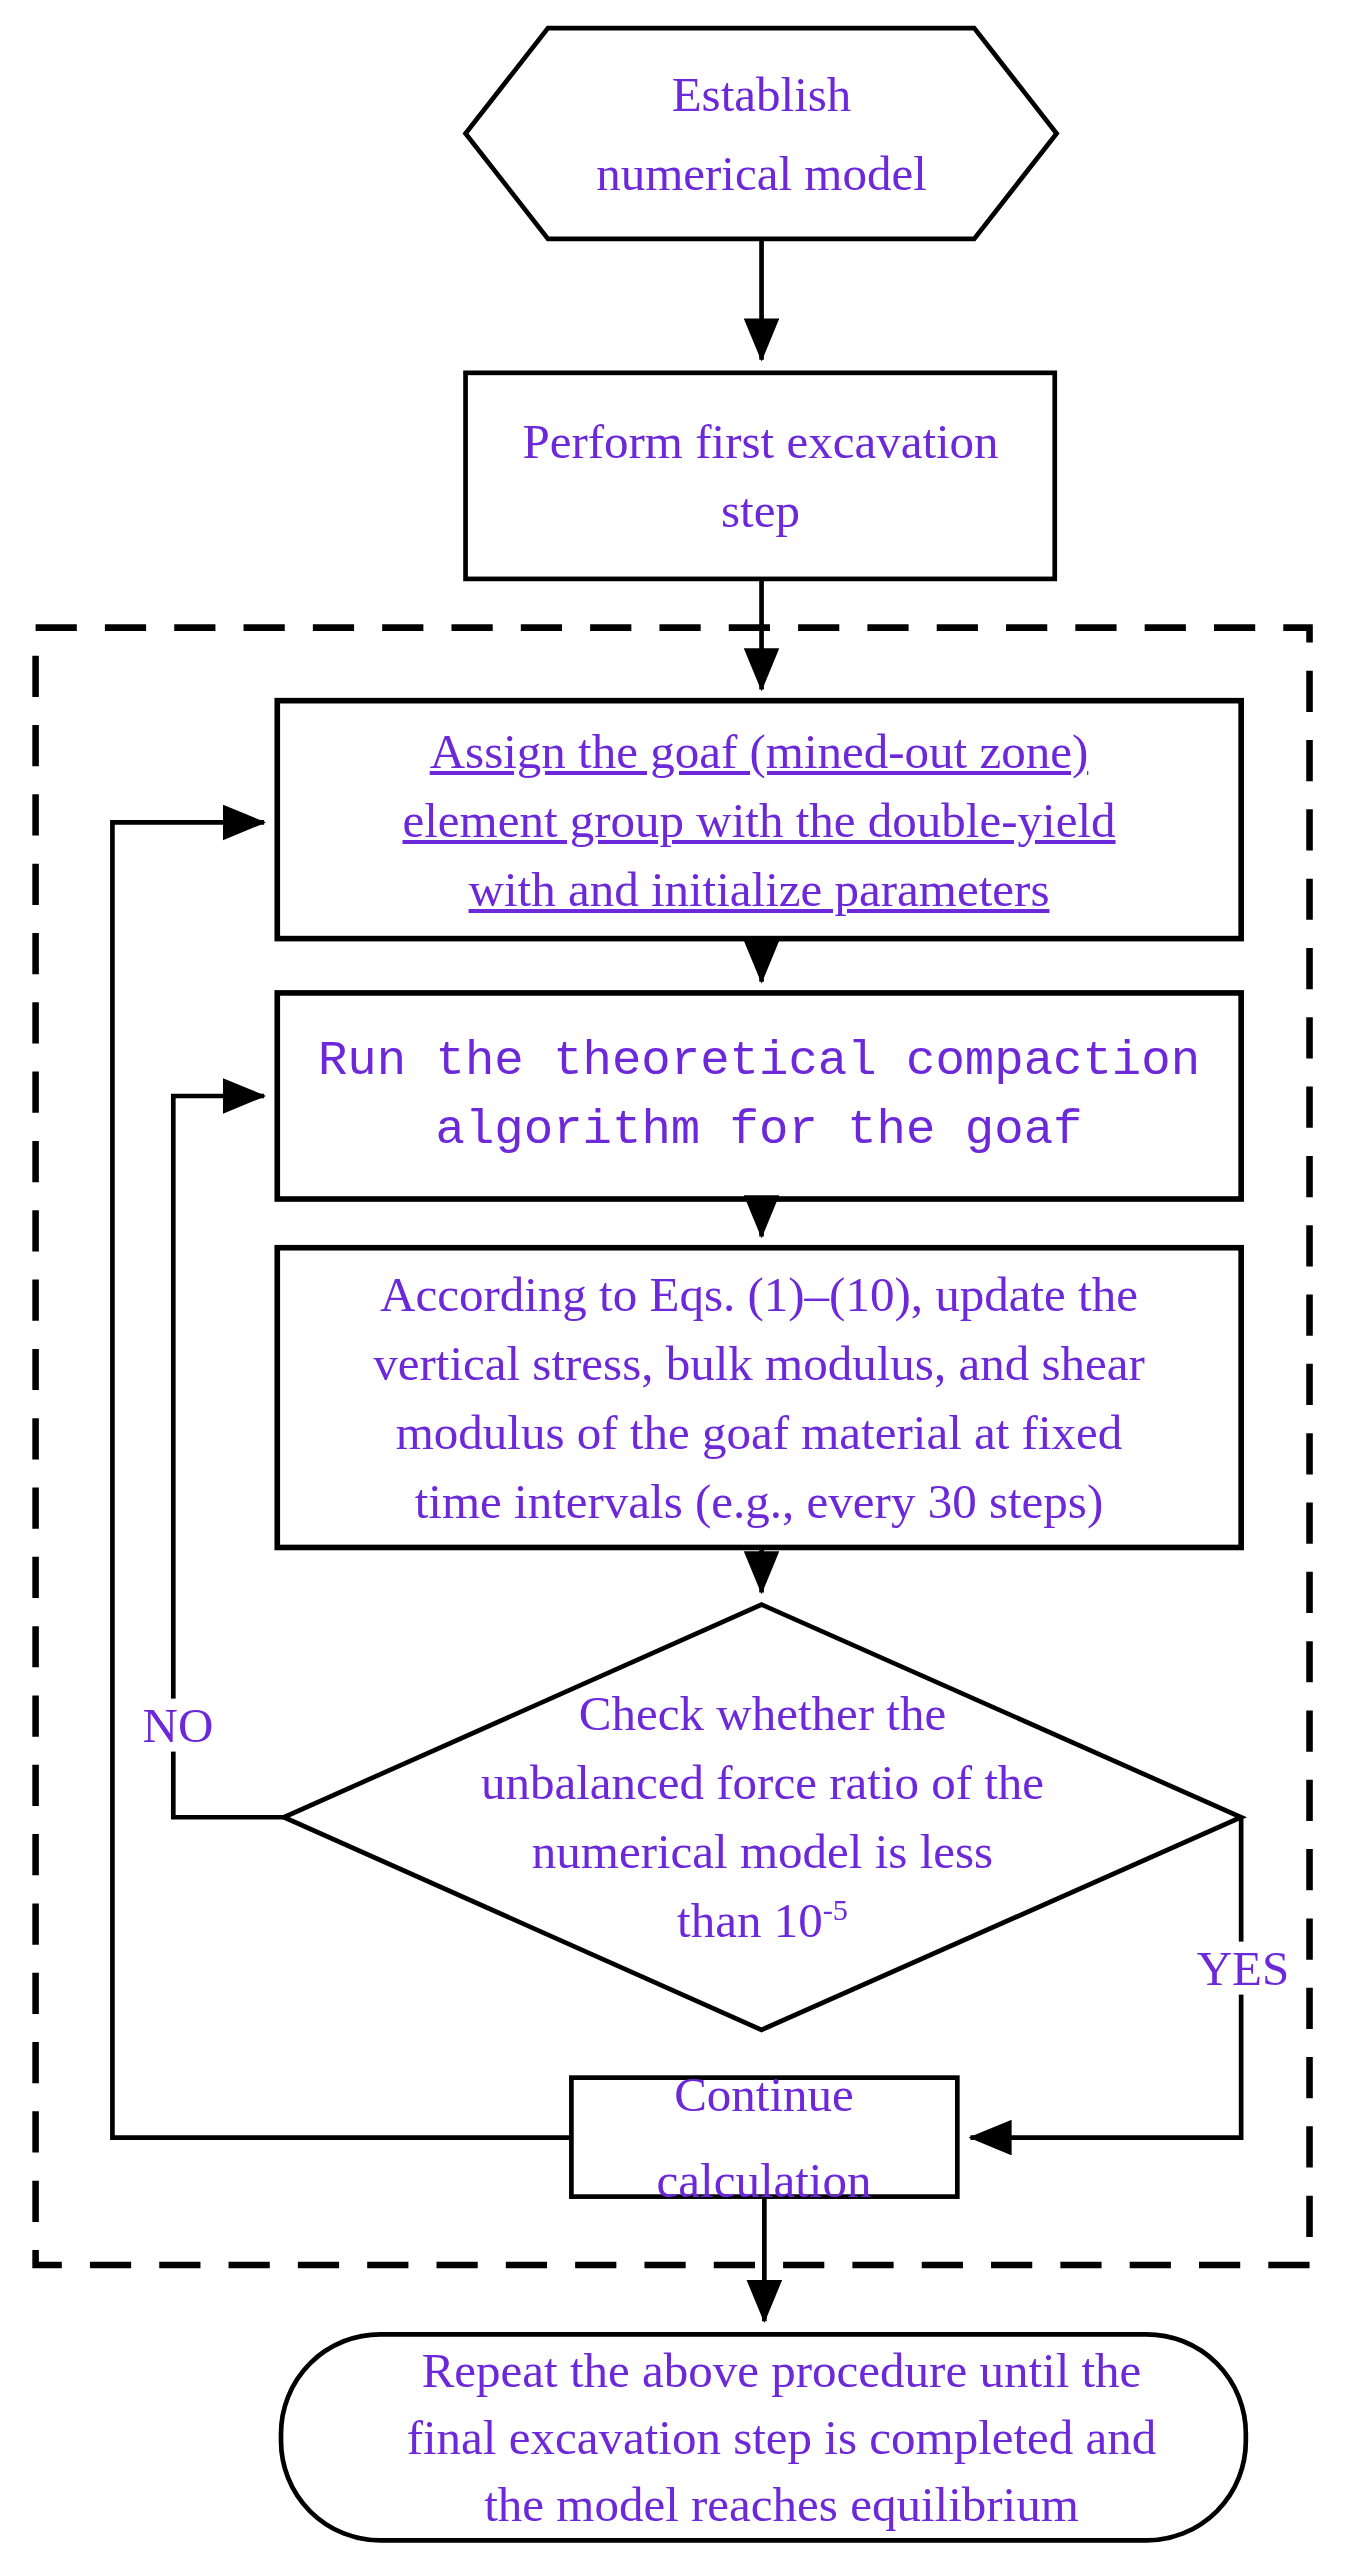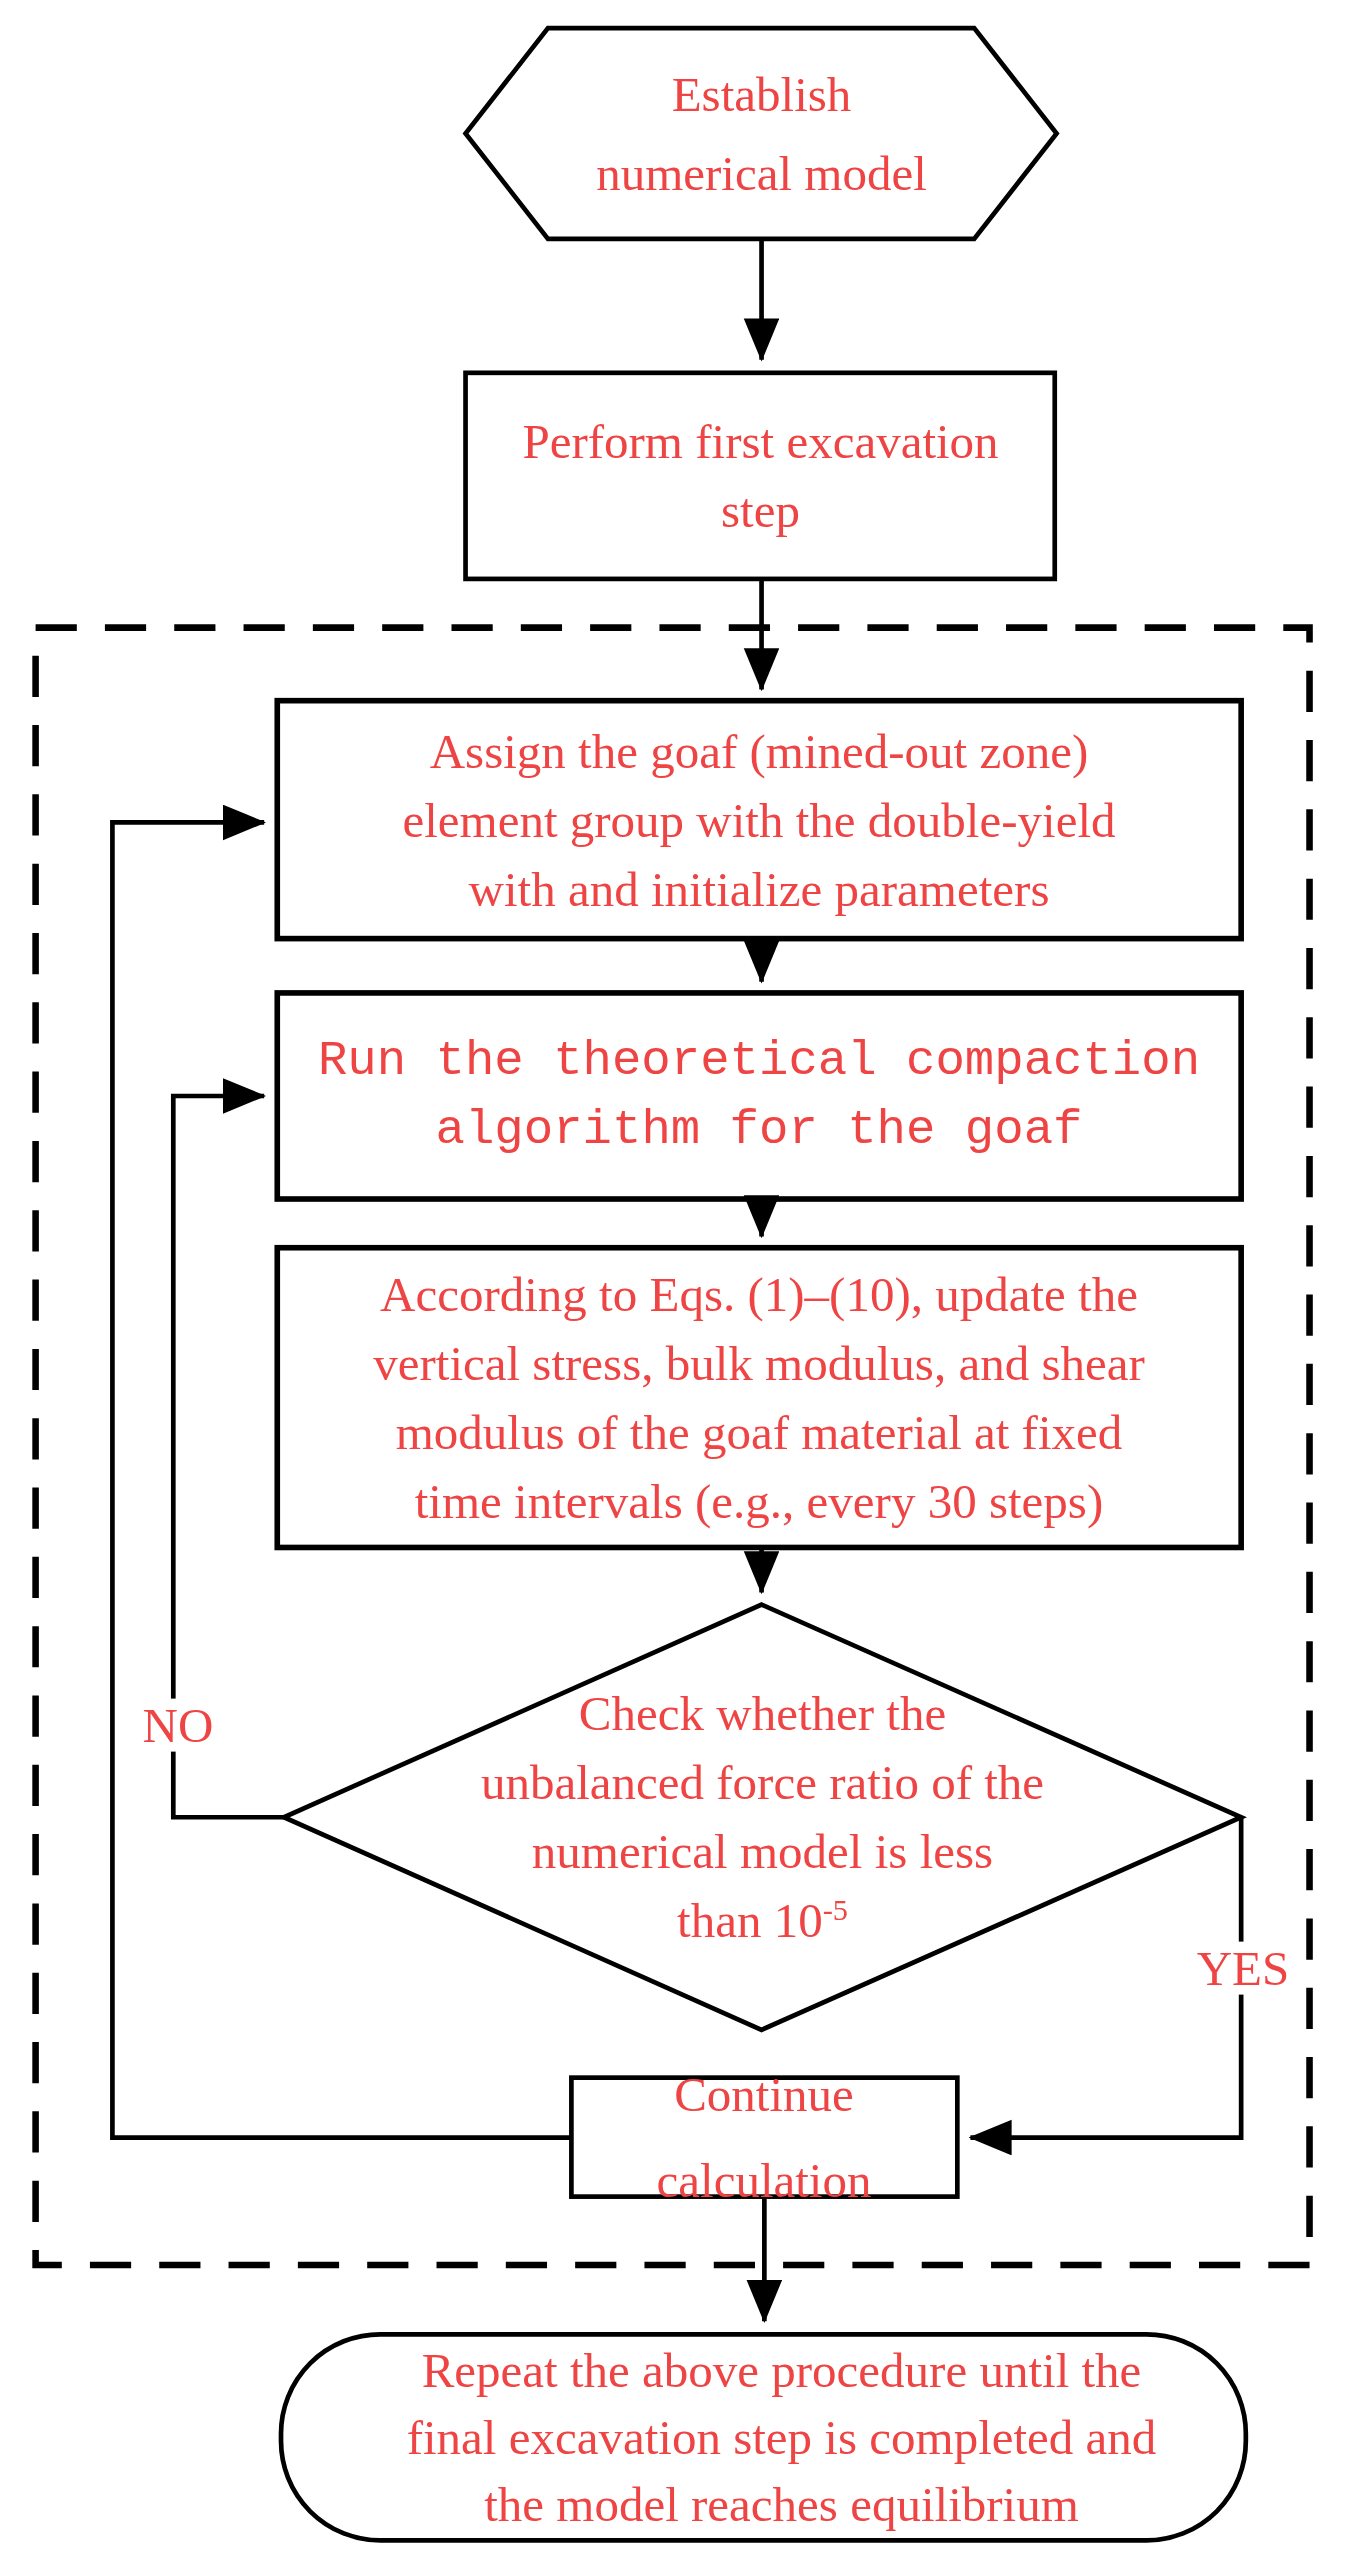--- a/index.html
+++ b/index.html
@@ -1,17 +1,17 @@
 <!DOCTYPE html>
 <html style="font-size:15px"><head>
 <meta charset="utf-8">
 <style>
   html,body{margin:0;padding:0;background:#fff;}
   .canvas{position:relative;width:1347px;height:2576px;background:#ffffff;overflow:hidden;
-          font-family:"Liberation Serif","DejaVu Serif",serif;color:#ef4444;}
+          font-family:"Liberation Serif","DejaVu Serif",serif;color:#6d28d9;}
   .flow-svg{position:absolute;left:0;top:0;}
   .label{position:absolute;display:flex;flex-direction:column;align-items:center;justify-content:center;
          text-align:center;font-size:49px;line-height:69px;white-space:nowrap;}
   .label .line{display:block;}
   .lh84{line-height:79px;}
   .lh58{line-height:54px;}
   .lh72{line-height:67px;}
   .edge-label{position:absolute;transform:translate(-50%,-50%);background:#ffffff;
               padding:1.9px 7.5px;font-size:49px;line-height:49px;}
   sup.exp{font-size:0.62em;line-height:0;vertical-align:super;}
@@ -68,21 +68,21 @@
   <div class="label lh84" style="left:466px;top:32px;width:591px;height:204px;">
     <span class="line">Establish</span>
     <span class="line">numerical model</span>
   </div>
 
   <div class="label" style="left:466px;top:373px;width:589px;height:206px;">
     <span class="line">Perform first excavation</span>
     <span class="line">step</span>
   </div>
 
-  <div class="label" style="left:277px;top:701px;width:964px;height:238px;">
+  <div class="label" style="left:277px;top:701px;width:964px;height:238px;text-decoration:underline;">
     <span class="line">Assign the goaf (mined-out zone)</span>
     <span class="line">element group with the double-yield</span>
     <span class="line">with and initialize parameters</span>
   </div>
 
   <div class="label" style="left:277px;top:993px;width:964px;height:206px;font-family:Liberation Mono, monospace;">
     <span class="line">Run the theoretical compaction</span>
     <span class="line">algorithm for the goaf</span>
   </div>
 

